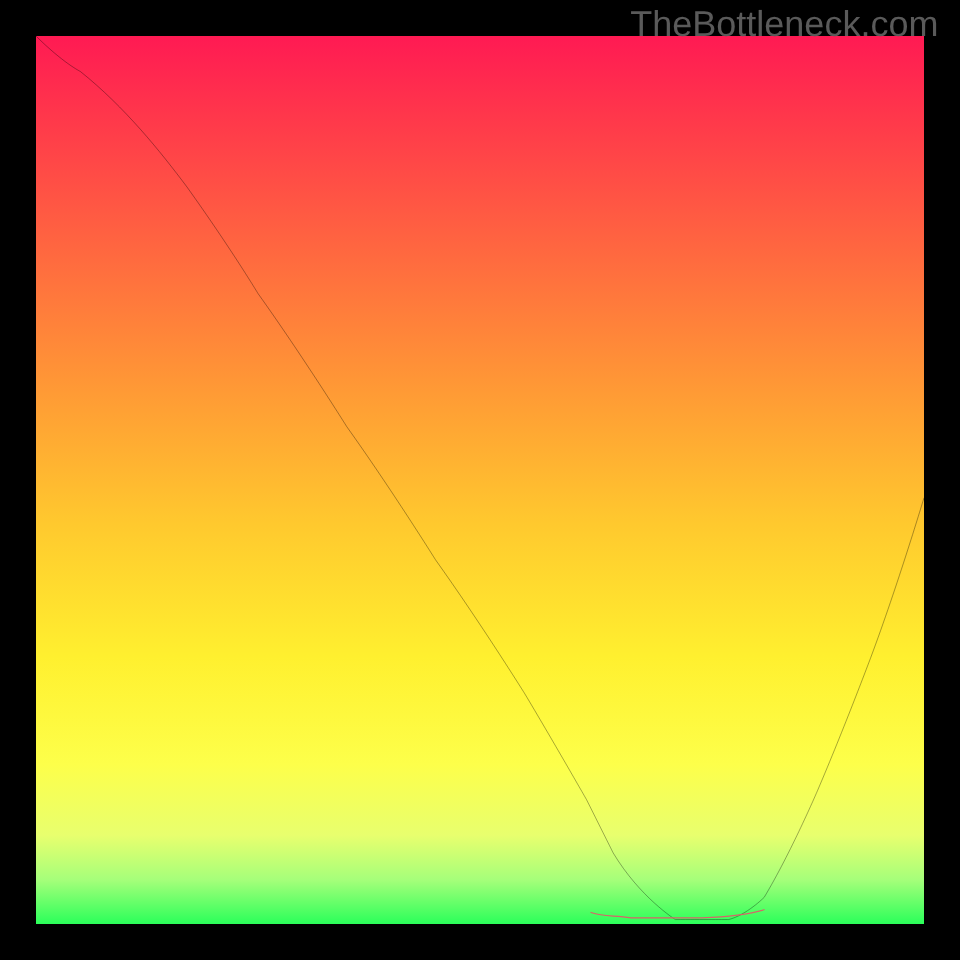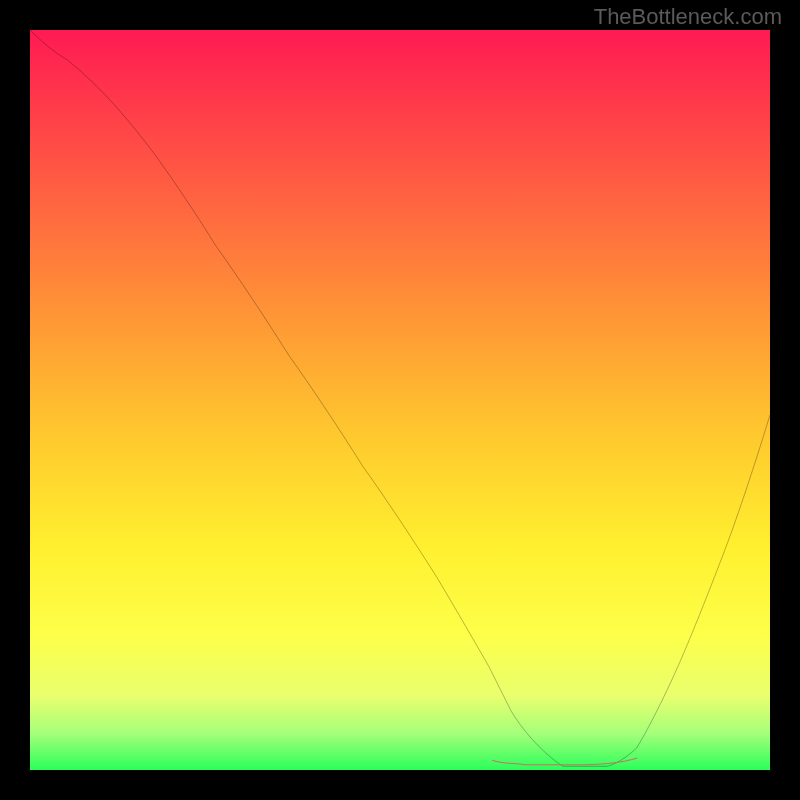--- a/index.html
+++ b/index.html
@@ -9,21 +9,21 @@
     height: 800px;
     background: #000;
     position: relative;
     font-family: Arial, sans-serif;
   }
   .watermark {
     position: absolute;
     top: 4px;
     right: 18px;
     color: #5a5a5a;
-    font-size: 22px;
+    font-size: 30px;
     font-weight: 500;
     z-index: 10;
   }
   .plot {
     position: absolute;
     left: 30px;
     top: 30px;
     width: 740px;
     height: 740px;
   }

